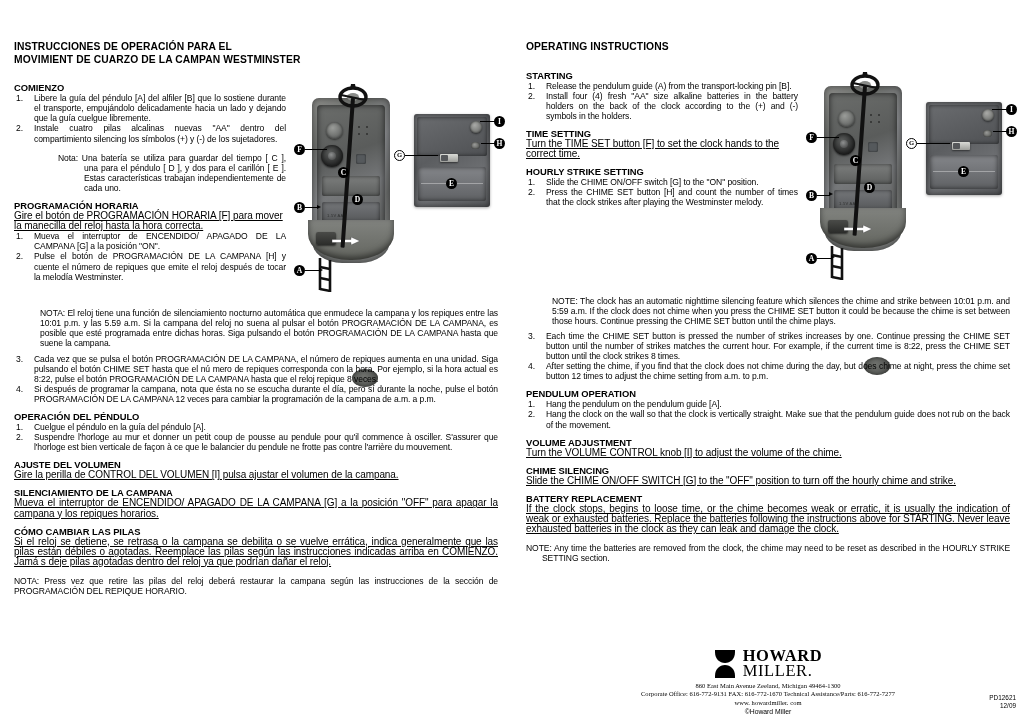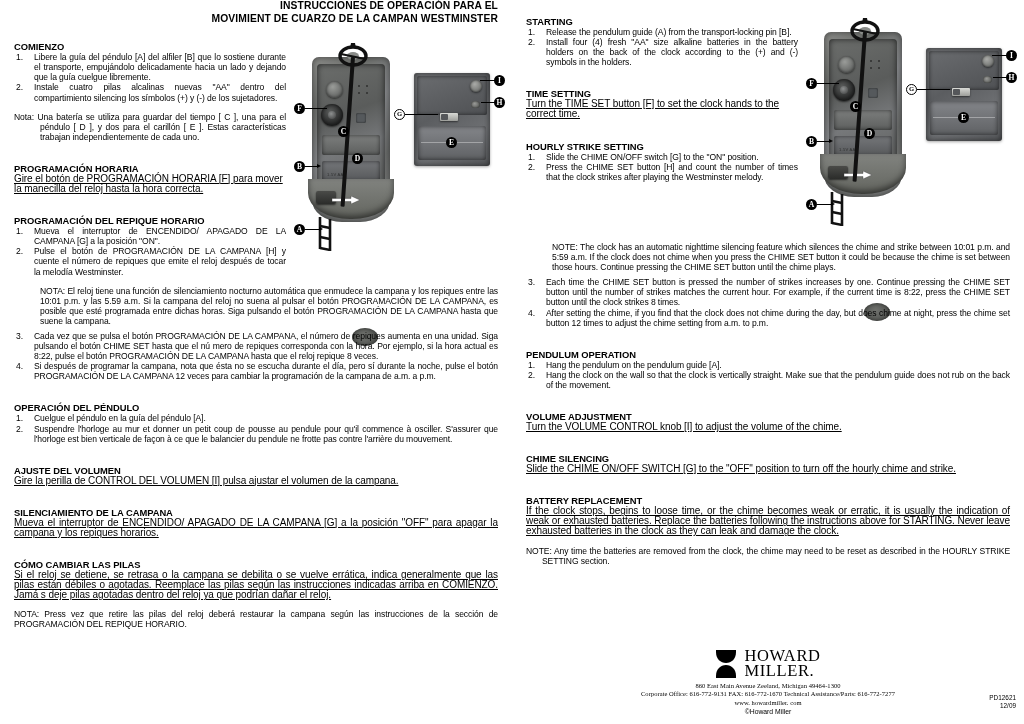--- a/index.html
+++ b/index.html
@@ -9,35 +9,36 @@
     font-family: "Liberation Sans", sans-serif;
     color: #000000;
     overflow: hidden;
   }
   .page { position: relative; width: 1024px; height: 724px; }
 
   .columns { display: flex; width: 1024px; height: 724px; }
   .col { width: 512px; position: relative; padding: 0 14px; }
 
   .doc-title {
-    text-align: right;
+    text-align: left;
     font-weight: bold;
     font-size: 10.3px;
     line-height: 12.6px;
     letter-spacing: 0.1px;
+    margin-top: 41px;
   }
   .doc-title .tline { display: block; }
 
   .body-area { position: relative; margin-top: 11px; }
 
   h2.section {
     font-weight: bold;
     font-size: 9.4px;
     line-height: 11px;
-    margin-top: 21px;
+    margin-top: 7px;
     letter-spacing: -0.05px;
   }
   h2.section.first { margin-top: 16px; }
 
   p.para {
     font-size: 10px;
     line-height: 10.1px;
     text-align: justify;
     letter-spacing: -0.08px;
     text-decoration: underline;
@@ -61,20 +62,21 @@
   p.note {
     font-size: 8.55px;
     line-height: 10.1px;
     text-align: justify;
     letter-spacing: -0.08px;
     margin-top: 9px;
   }
   p.note.hang {
     padding-left: 26px;
     text-indent: -26px;
+    margin-left: 44px;
   }
   p.note.hang2 {
     padding-left: 16px;
     text-indent: -16px;
   }
   p.note.indent { padding-left: 26px; text-indent: 0; }
   .sp-s { height: 5px; }
   .fig-float {
     float: right;
     width: 214px;
@@ -215,21 +217,21 @@
   .arrowhead.right { border-left:4.5px solid #000; }
 
   
   .footer {
     position:absolute; left:512px; top:648px; width:512px;
     text-align:center;
   }
   .logo-row { display:flex; justify-content:center; align-items:center; gap:7px; }
   .logo-mark { width:22px; height:30px; position:relative; }
   .logo-text { font-family:"Liberation Serif", serif; text-align:left; }
-  .logo-text .l1 { font-size:16.5px; letter-spacing:.6px; line-height:15px; font-weight:normal; }
+  .logo-text .l1 { font-size:16.5px; letter-spacing:.6px; line-height:15px; font-weight:bold; }
   .logo-text .l2 { font-size:16.5px; letter-spacing:.6px; line-height:16px; font-weight:normal; }
   .addr {
     font-family:"Liberation Serif", serif;
     font-size:6.5px; line-height:8.4px; margin-top:3px; letter-spacing:.05px;
   }
   .copy { font-family:"Liberation Sans", sans-serif; font-size:6.8px; margin-top:1px; }
   .pdcode {
     position:absolute; right:8px; top:694px;
     font-size:6.4px; line-height:8px; text-align:right; width:80px;
   }
@@ -322,21 +324,20 @@
         <h2 class="section first">COMIENZO</h2>
         <ol class="steps">
           <li><span class="num">1.</span><span>Libere la guía del péndulo [A] del alfiler [B] que lo sostiene durante el transporte, empujándolo delicadamente hacia un lado y dejando que la guía cuelgue libremente.</span></li>
           <li><span class="num">2.</span><span>Instale cuatro pilas alcalinas nuevas "AA" dentro del compartimiento silencing los símbolos  (+) y (-) de los sujetadores.</span></li>
         </ol>
         <p class="note hang">Nota: Una batería se utiliza para guardar del tiempo [ C ], una para el péndulo [ D ], y dos para el carillón [ E ]. Estas características trabajan independientemente de cada uno.</p>
 
         <h2 class="section">PROGRAMACIÓN HORARIA</h2>
         <p class="para nojust">Gire el botón de PROGRAMACIÓN  HORARIA [F] para mover la manecilla del reloj hasta la hora correcta.</p>
 
-        <h2 class="section">PROGRAMACIÓN DEL REPIQUE HORARIO</h2>
         <ol class="steps">
           <li><span class="num">1.</span><span>Mueva el interruptor de ENCENDIDO/ APAGADO  DE LA CAMPANA [G] a la posición "ON".</span></li>
           <li><span class="num">2.</span><span>Pulse el botón de PROGRAMACIÓN  DE LA CAMPANA [H] y cuente el número de repiques que emite el reloj después de tocar la melodía Westminster.</span></li>
         </ol>
         <div class="clearer"></div>
         <p class="note indent">NOTA: El reloj tiene una función de silenciamiento nocturno automática que enmudece la campana y los repiques entre las 10:01 p.m. y las 5.59 a.m. Si la campana del reloj no suena al pulsar el botón PROGRAMACIÓN  DE LA CAMPANA, es posible que esté programada entre dichas horas. Siga pulsando el botón PROGRAMACIÓN  DE LA CAMPANA hasta que suene la campana.</p>
         <div class="sp-s"></div>
         <ol class="steps">
           <li><span class="num">3.</span><span>Cada vez que se pulsa el botón PROGRAMACIÓN  DE LA CAMPANA, el número de repiques aumenta en una unidad. Siga pulsando el botón CHIME SET hasta que el nú mero de repiques corresponda con la hora. Por ejemplo, si la hora actual es 8:22, pulse el botón PROGRAMACIÓN   DE LA CAMPANA hasta que el reloj repique 8 veces.</span></li>
           <li><span class="num">4.</span><span>Si después de programar la campana, nota que ésta no se escucha durante el día, pero sí durante la noche, pulse el botón PROGRAMACIÓN  DE LA CAMPANA 12 veces para cambiar la programación de la campana de a.m. a p.m.</span></li>
@@ -355,20 +356,21 @@
         <p class="para">Mueva el interruptor de ENCENDIDO/ APAGADO DE LA CAMPANA [G] a la posición "OFF" para apagar la campana y los repiques horarios.</p>
 
         <h2 class="section">CÓMO CAMBIAR LAS PILAS</h2>
         <p class="para">Si el reloj se detiene, se retrasa o la campana se debilita o se vuelve errática, indica generalmente que las pilas están débiles o agotadas. Reemplace las pilas según las instrucciones indicadas arriba en COMIENZO. Jamá s deje pilas agotadas dentro del reloj ya que podrían dañar el reloj.</p>
         <p class="note">NOTA: Press vez que retire las pilas del reloj deberá restaurar la campana según las instrucciones de la sección de PROGRAMACIÓN DEL REPIQUE HORARIO.</p>
       </div>
     </div>
 
     <div class="col">
       <div class="doc-title">
+        <span class="tline">OPERATING INSTRUCTIONS</span>
       </div>
 
       <div class="body-area">
 
         <div class="fig-float">
           <div class="figure">
 
             <div class="mvmt-main">
               <div class="mvmt-inner-dots"></div>
               <div class="gear1"></div>

